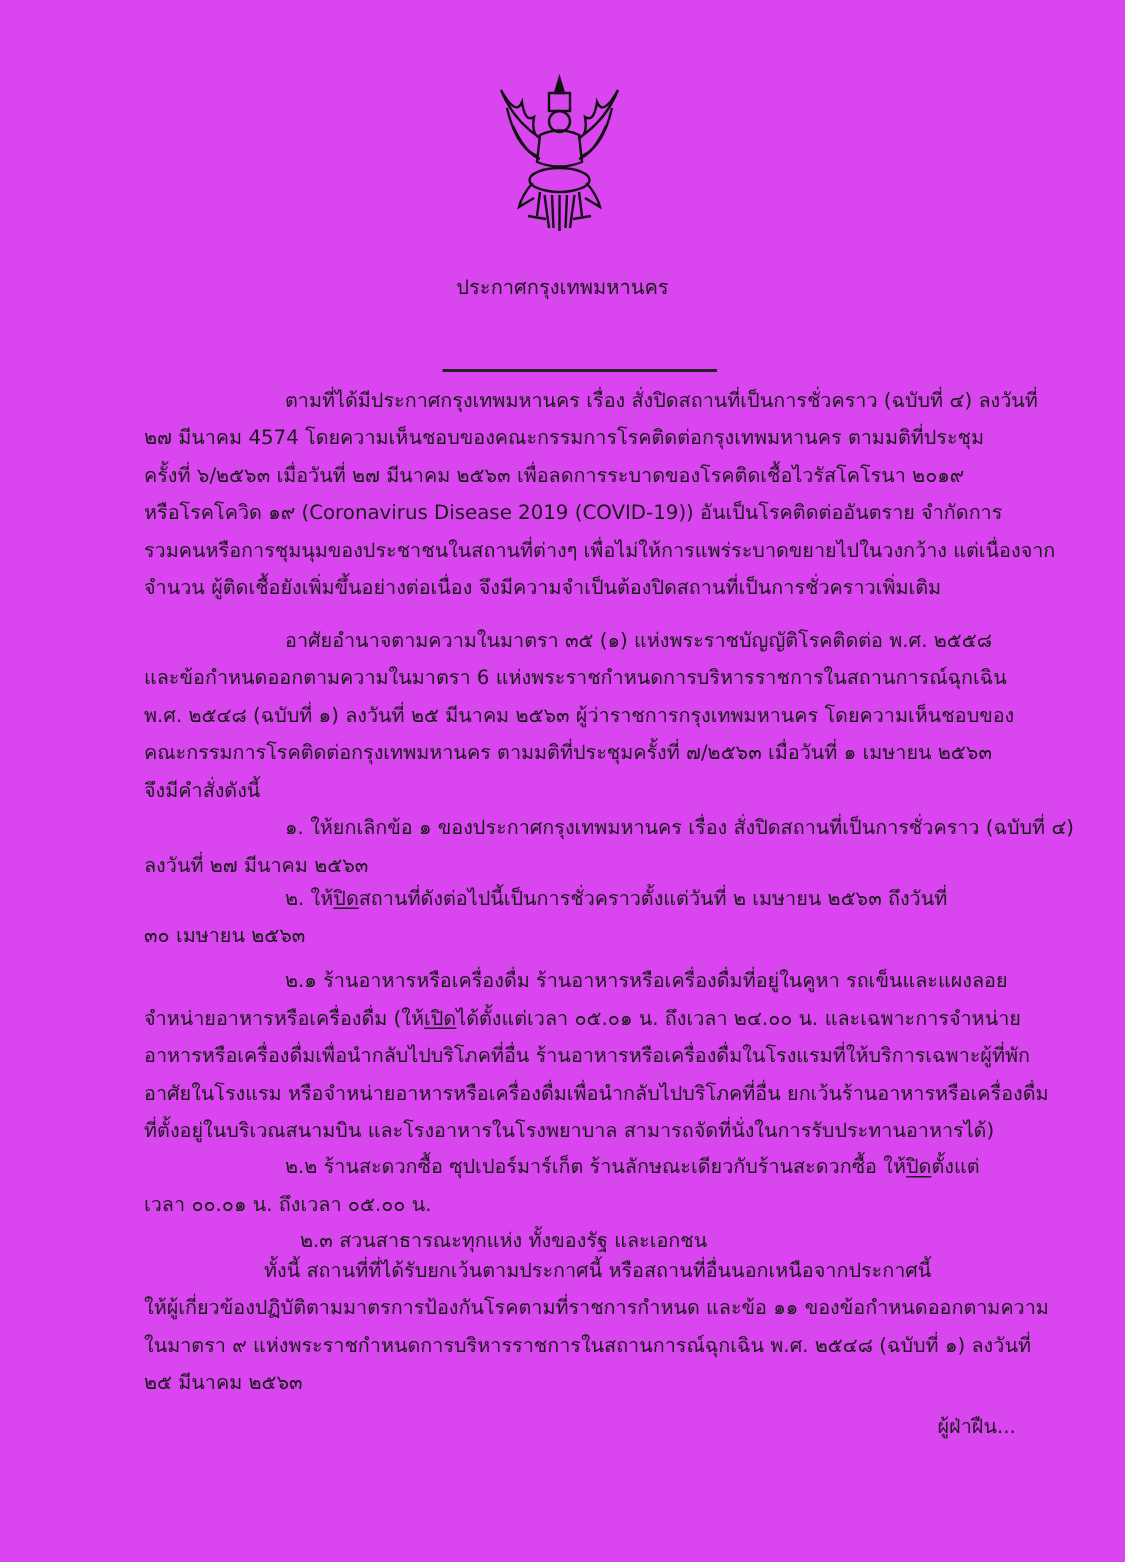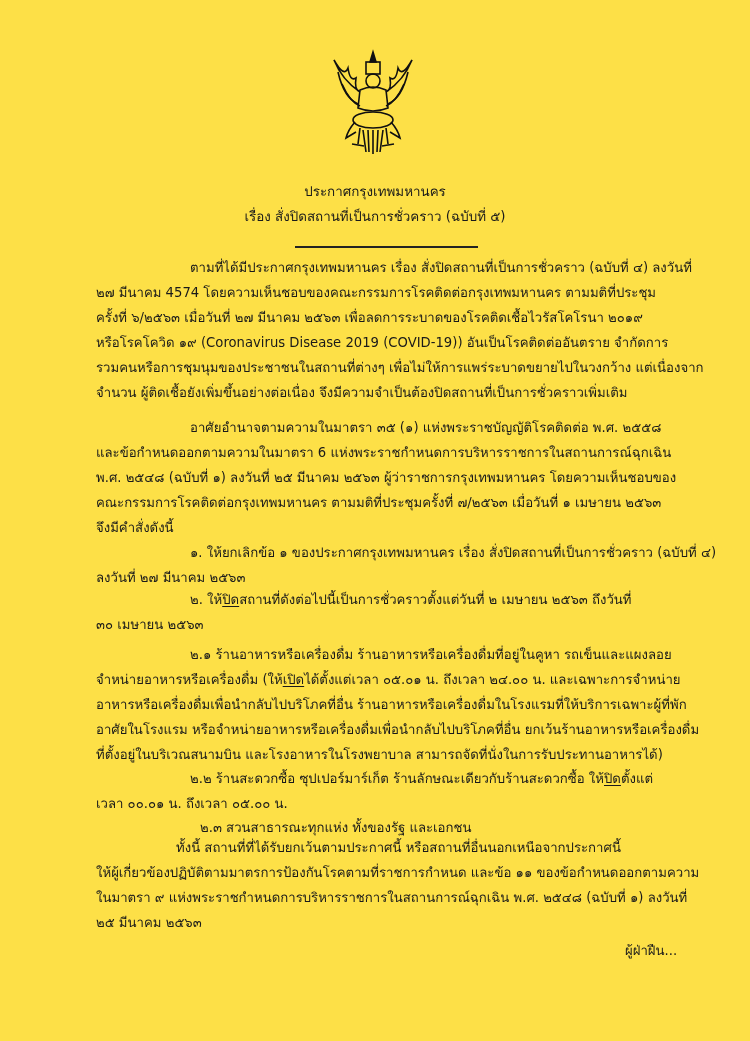--- a/index.html
+++ b/index.html
@@ -1,18 +1,18 @@
 <!DOCTYPE html>
 <html><head>
 <meta charset="utf-8">
 <style>
   html, body { margin:0; padding:0; background:#ffffff; }
   body { width:750px; height:1041px; position:relative; overflow:hidden;
          font-family:"DejaVu Sans", "Liberation Sans", sans-serif; color:#1a1a1a; }
-  .page { position:absolute; left:0; top:0; width:750px; height:1041px; background:#fde047;text-decoration:underline; }
+  .page { position:absolute; left:0; top:0; width:750px; height:1041px; background:#d946ef;text-decoration:underline; }
   .emblem { position:absolute; left:330px; top:48px; width:86px; height:110px; }
   .center { position:absolute; left:0; width:750px; text-align:center; font-size:13.4px; }
   .rule { position:absolute; left:295px; top:246px; width:183px; height:1.5px; background:#222; }
   .line { position:absolute; left:96px; white-space:nowrap; font-size:13.2px; line-height:20px; }
   .u { text-decoration:underline; text-underline-offset:2px; }
   .sig { position:absolute; left:625px; top:940px; font-size:13.2px; }
 </style>
 </head>
 <body>
 
@@ -30,21 +30,20 @@
       <path d="M12 36 Q20 54 30 58 M74 36 Q66 54 56 58"></path>
       <ellipse cx="43" cy="72" rx="20" ry="8"></ellipse>
       <path d="M25 74 Q18 82 16 90 L26 84 M61 74 Q68 82 70 90 L60 84"></path>
       <path d="M30 80 L28 96 M56 80 L58 96"></path>
       <path d="M33 82 L36 104 M43 82 L43 106 M53 82 L50 104 M38 82 L39 104 M48 82 L47 104"></path>
       <path d="M22 96 L34 98 M64 96 L52 98"></path>
     </g>
   </svg>
 
   <div class="center" style="top:181px;">ประกาศกรุงเทพมหานคร</div>
-  <div class="center" style="top:206px;">เรื่อง สั่งปิดสถานที่เป็นการชั่วคราว (ฉบับที่ ๕)</div>
   <div class="rule"></div>
 
   <div id="body-lines">
       <div class="line" style="left: 190px; top: 258px;"><span>ตามที่ได้มีประกาศกรุงเทพมหานคร เรื่อง สั่งปิดสถานที่เป็นการชั่วคราว (ฉบับที่ ๔) ลงวันที่</span></div>
       <div class="line" style="left: 96px; top: 283px;"><span>๒๗ มีนาคม 4574  โดยความเห็นชอบของคณะกรรมการโรคติดต่อกรุงเทพมหานคร ตามมติที่ประชุม</span></div>
       <div class="line" style="left: 96px; top: 308px;"><span>ครั้งที่ ๖/๒๕๖๓  เมื่อวันที่ ๒๗ มีนาคม ๒๕๖๓  เพื่อลดการระบาดของโรคติดเชื้อไวรัสโคโรนา ๒๐๑๙</span></div>
       <div class="line" style="left: 96px; top: 333px;"><span>หรือโรคโควิด ๑๙ (Coronavirus Disease 2019 (COVID-19)) อันเป็นโรคติดต่ออันตราย จำกัดการ</span></div>
       <div class="line" style="left: 96px; top: 358px;"><span>รวมคนหรือการชุมนุมของประชาชนในสถานที่ต่างๆ เพื่อไม่ให้การแพร่ระบาดขยายไปในวงกว้าง แต่เนื่องจาก</span></div>
       <div class="line" style="left: 96px; top: 383px;"><span>จำนวน ผู้ติดเชื้อยังเพิ่มขึ้นอย่างต่อเนื่อง จึงมีความจำเป็นต้องปิดสถานที่เป็นการชั่วคราวเพิ่มเติม</span></div>
       <div class="line" style="left: 190px; top: 418px;"><span>อาศัยอำนาจตามความในมาตรา ๓๕ (๑) แห่งพระราชบัญญัติโรคติดต่อ พ.ศ. ๒๕๕๘</span></div>

